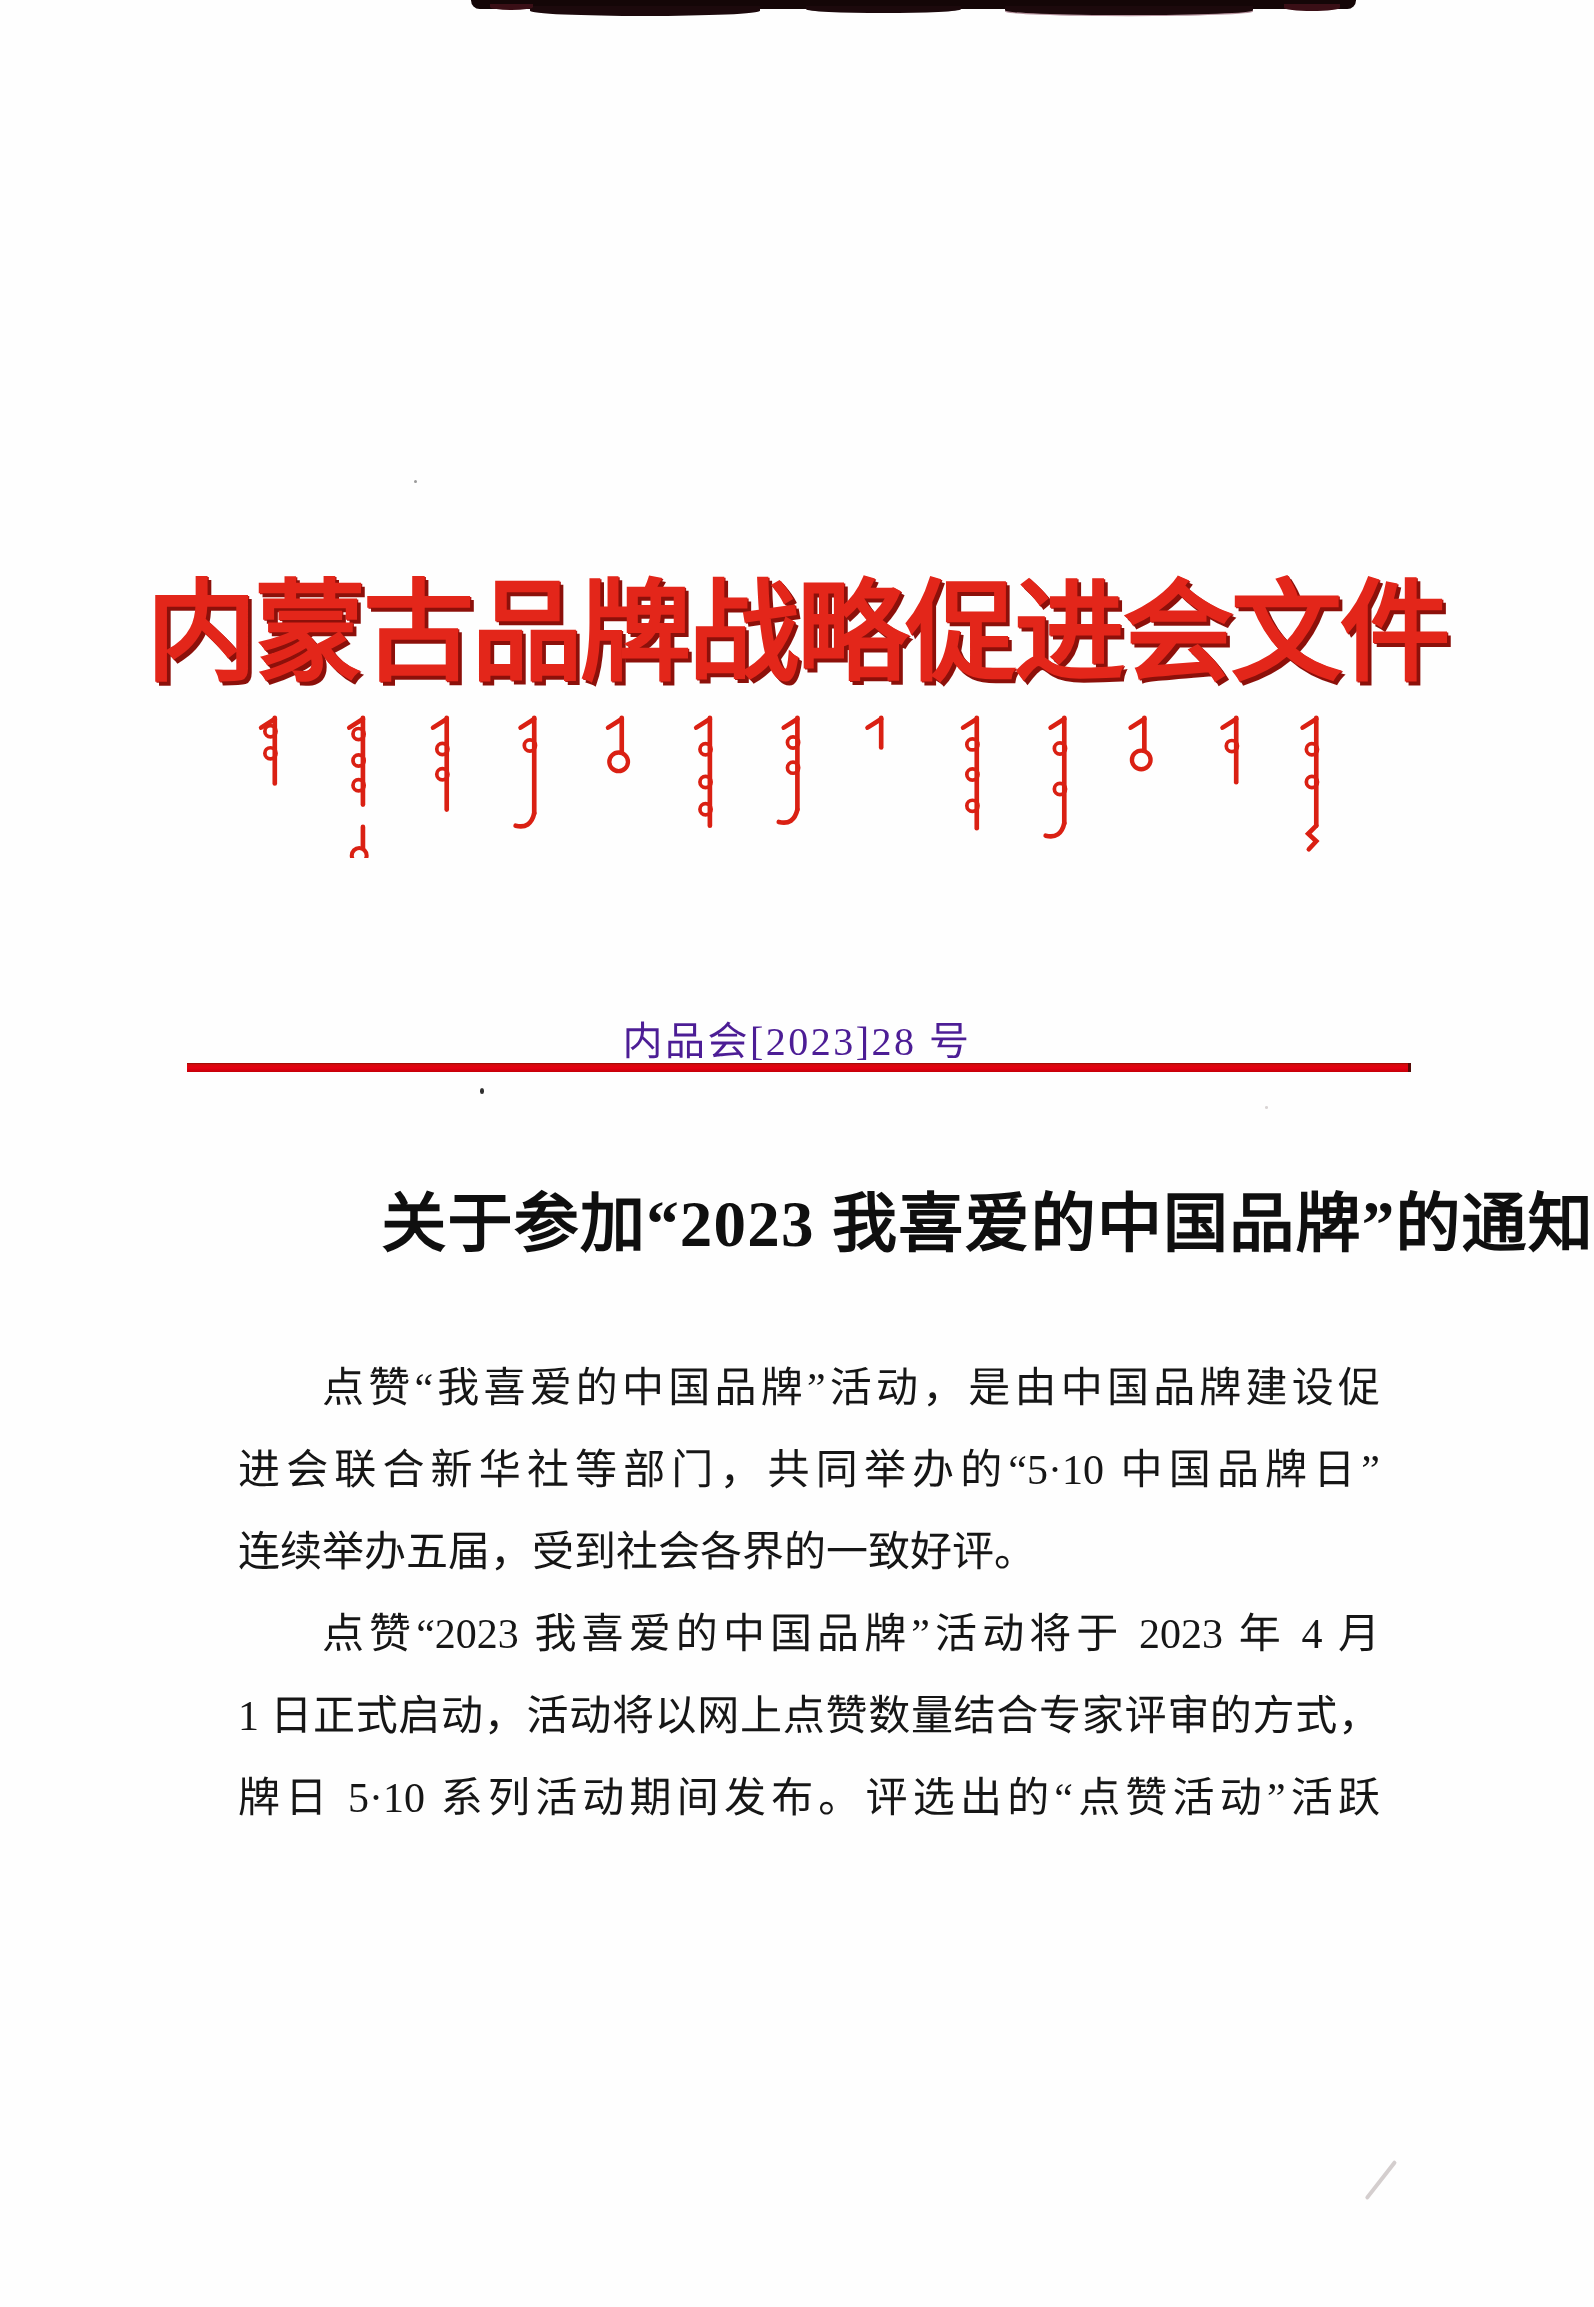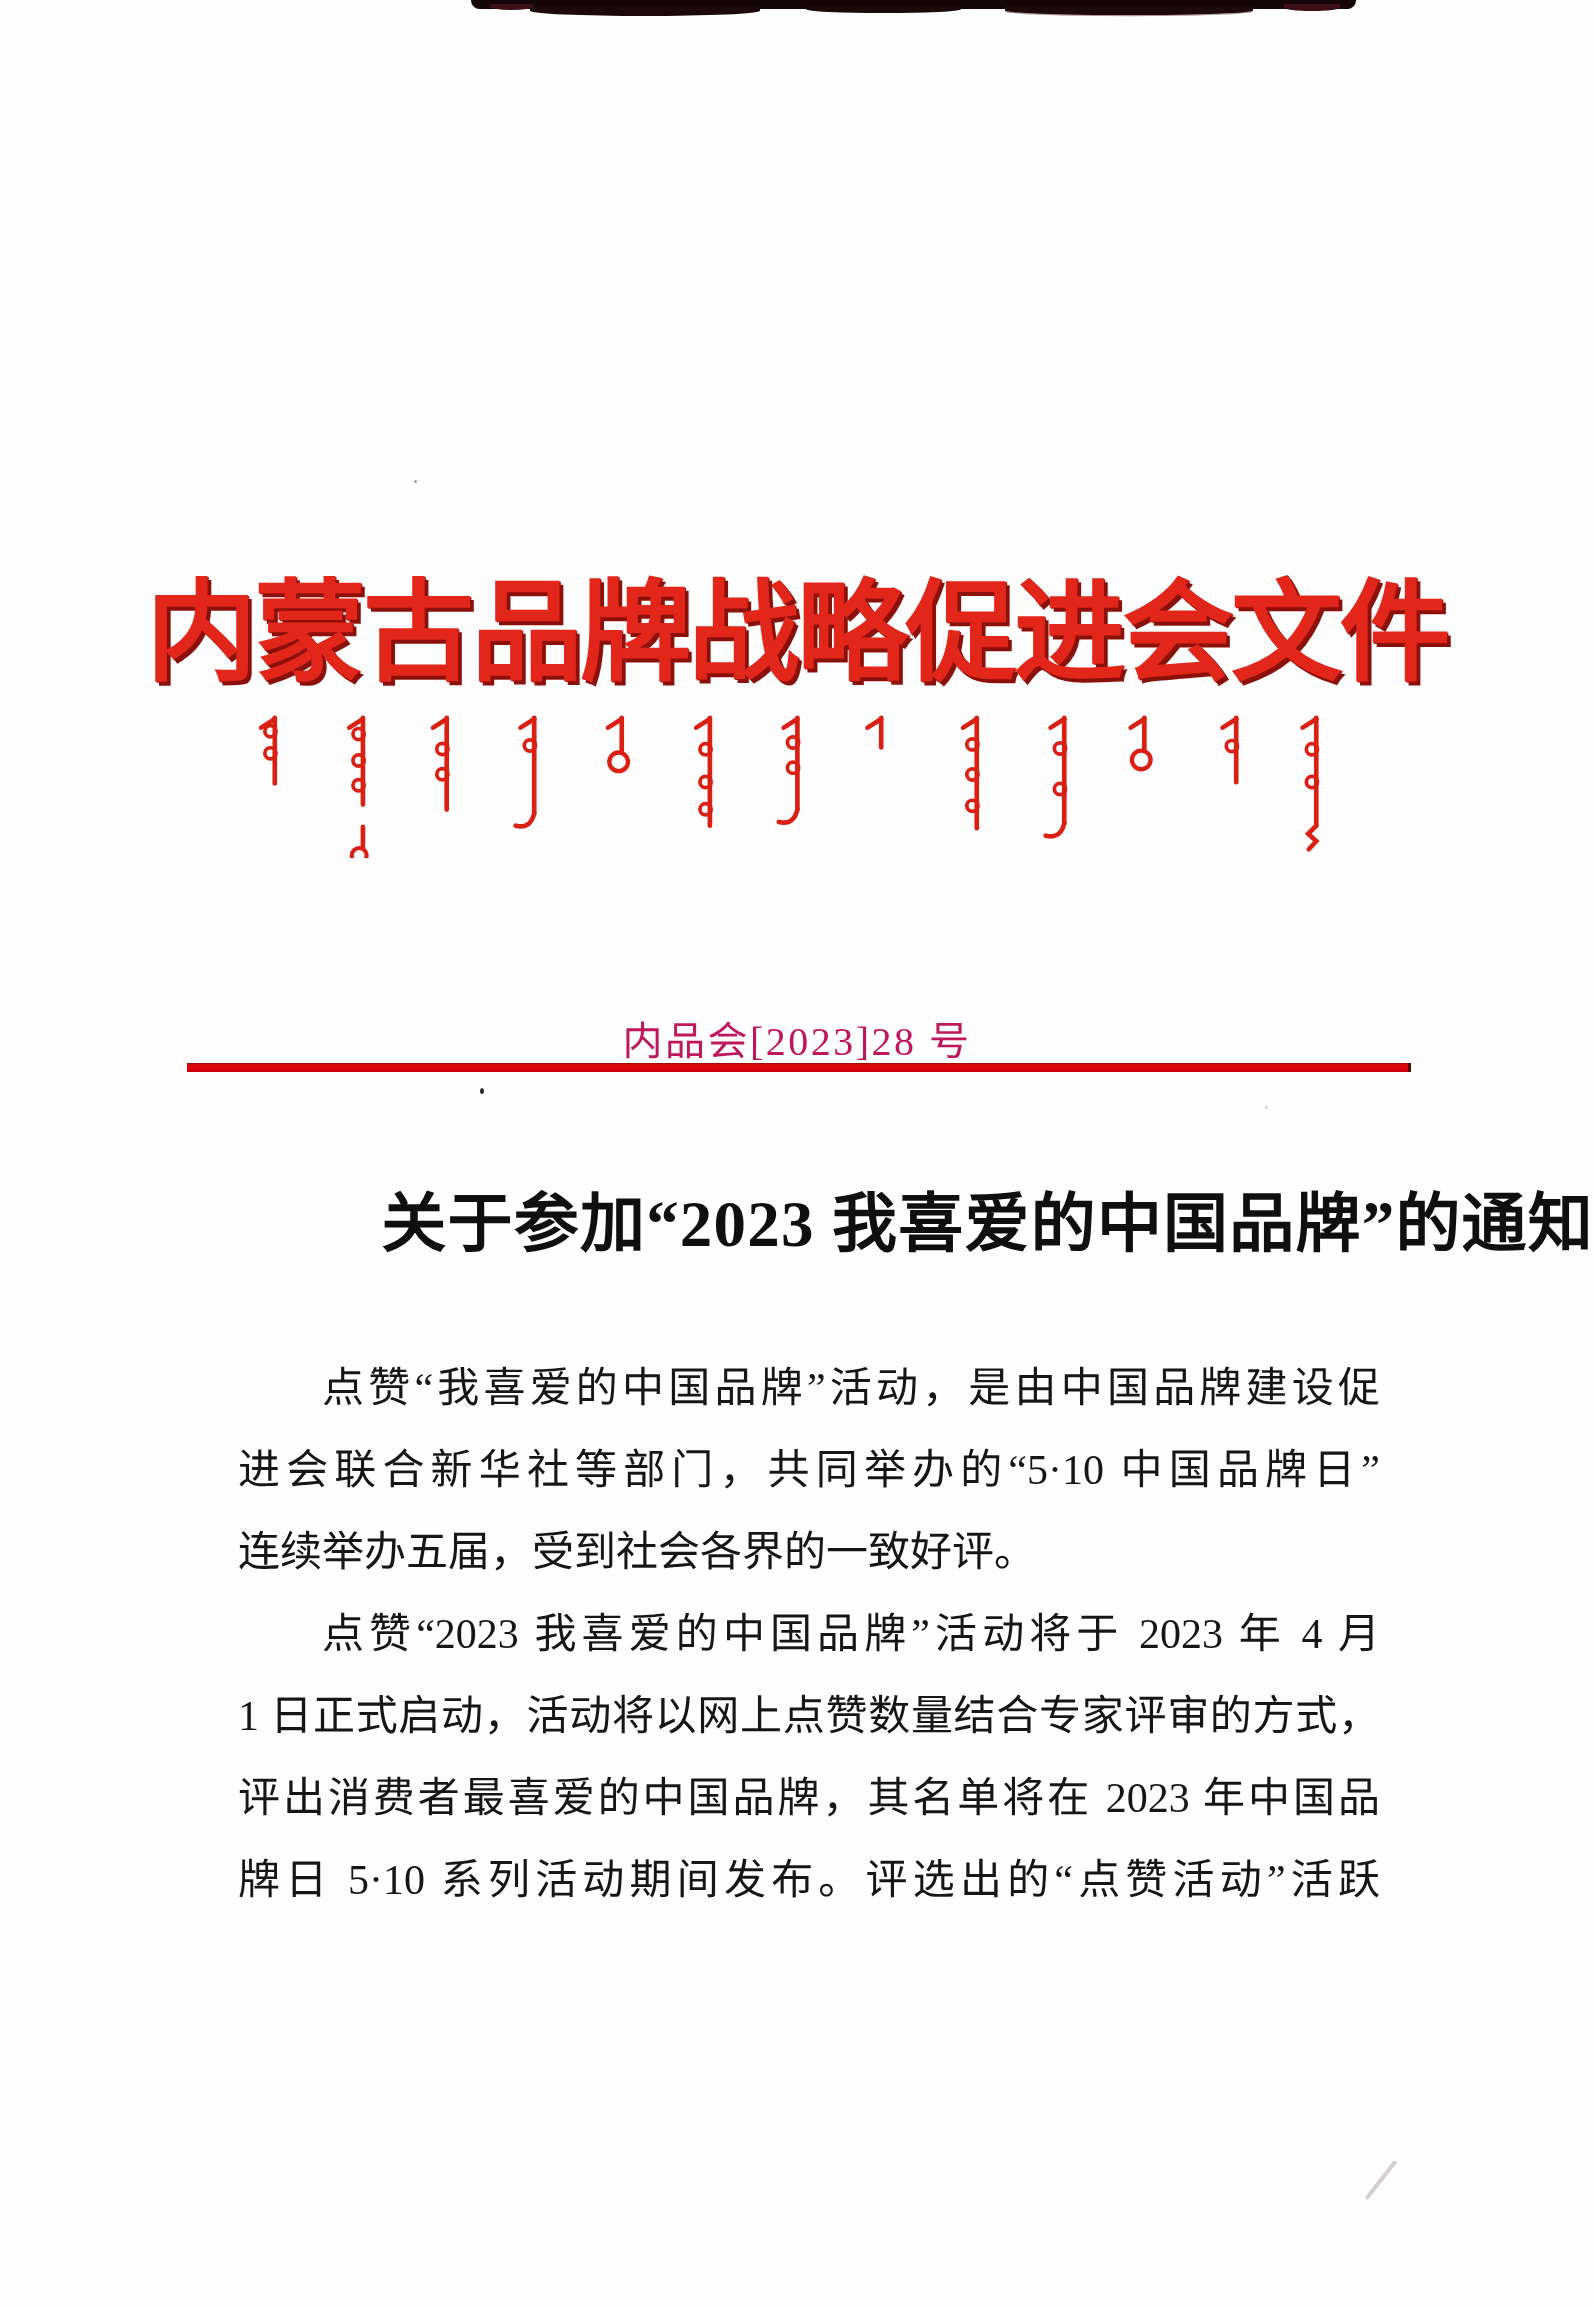--- a/index.html
+++ b/index.html
@@ -44,21 +44,21 @@
     text-shadow:3.7px 4.3px 0 #8c100a, 1.2px 1.2px 0 #b81510;
     white-space:nowrap;
   }
 
   
   .mongolian{position:absolute;left:245px;top:709px;width:1111px;height:149px;}
 
   
   .doc-number{
     position:absolute;left:0;top:1009px;width:100%;
-    text-align:center;font-size:40px;color:#be185d;
+    text-align:center;font-size:40px;color:#4c1d95;
     letter-spacing:2.5px;white-space:nowrap;
   }
 
   
   .red-rule{
     position:absolute;left:187px;top:1063px;width:1224px;height:9.3px;
     background:linear-gradient(180deg,#8f0d05 0%,#d5090c 18%,var(--rule-red) 55%,#c40008 100%);
     border-right:3.7px solid #550a06;
   }
 
@@ -166,18 +166,17 @@
   <div class="red-rule"></div>
 
   <div class="doc-title">关于参加“2023 我喜爱的中国品牌”的通知</div>
 
   <div class="doc-body">
       <div class="line justifiable indent">点赞“我喜爱的中国品牌”活动，是由中国品牌建设促</div>
       <div class="line justifiable">进会联合新华社等部门，共同举办的“5·10 中国品牌日”</div>
       <div class="line justifiable last">连续举办五届，受到社会各界的一致好评。</div>
       <div class="line justifiable indent">点赞“2023 我喜爱的中国品牌”活动将于 2023 年 4 月</div>
       <div class="line justifiable">1 日正式启动，活动将以网上点赞数量结合专家评审的方式，</div>
-      <div class="line justifiable">评出消费者最喜爱的中国品牌，其名单将在 2023 年中国品</div>
       <div class="line justifiable">牌日 5·10 系列活动期间发布。评选出的“点赞活动”活跃</div>
     </div>
 
 </div>
 
 
 </body></html>

